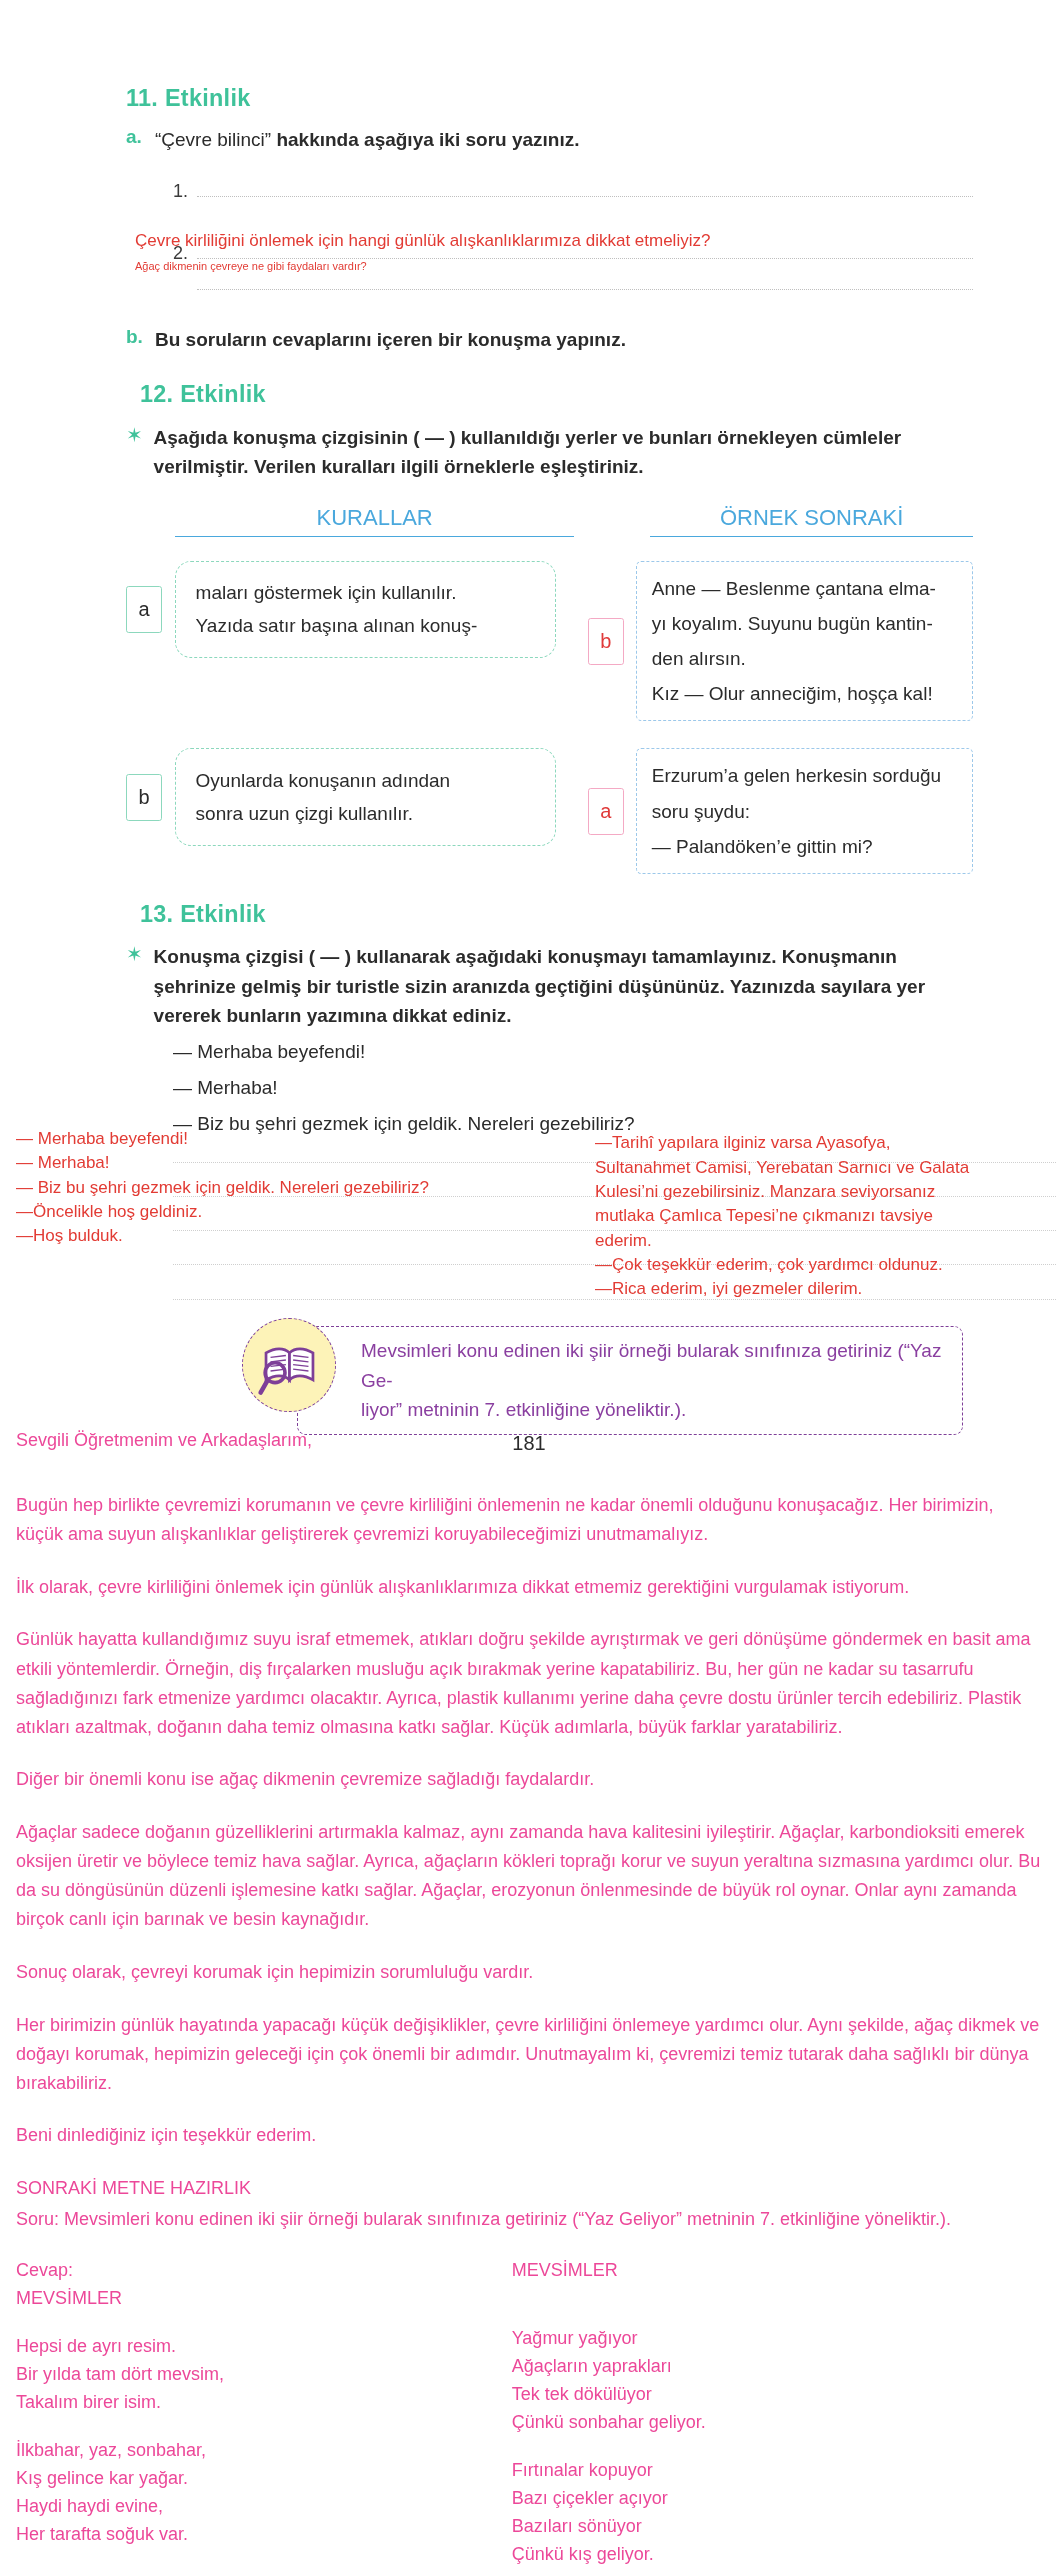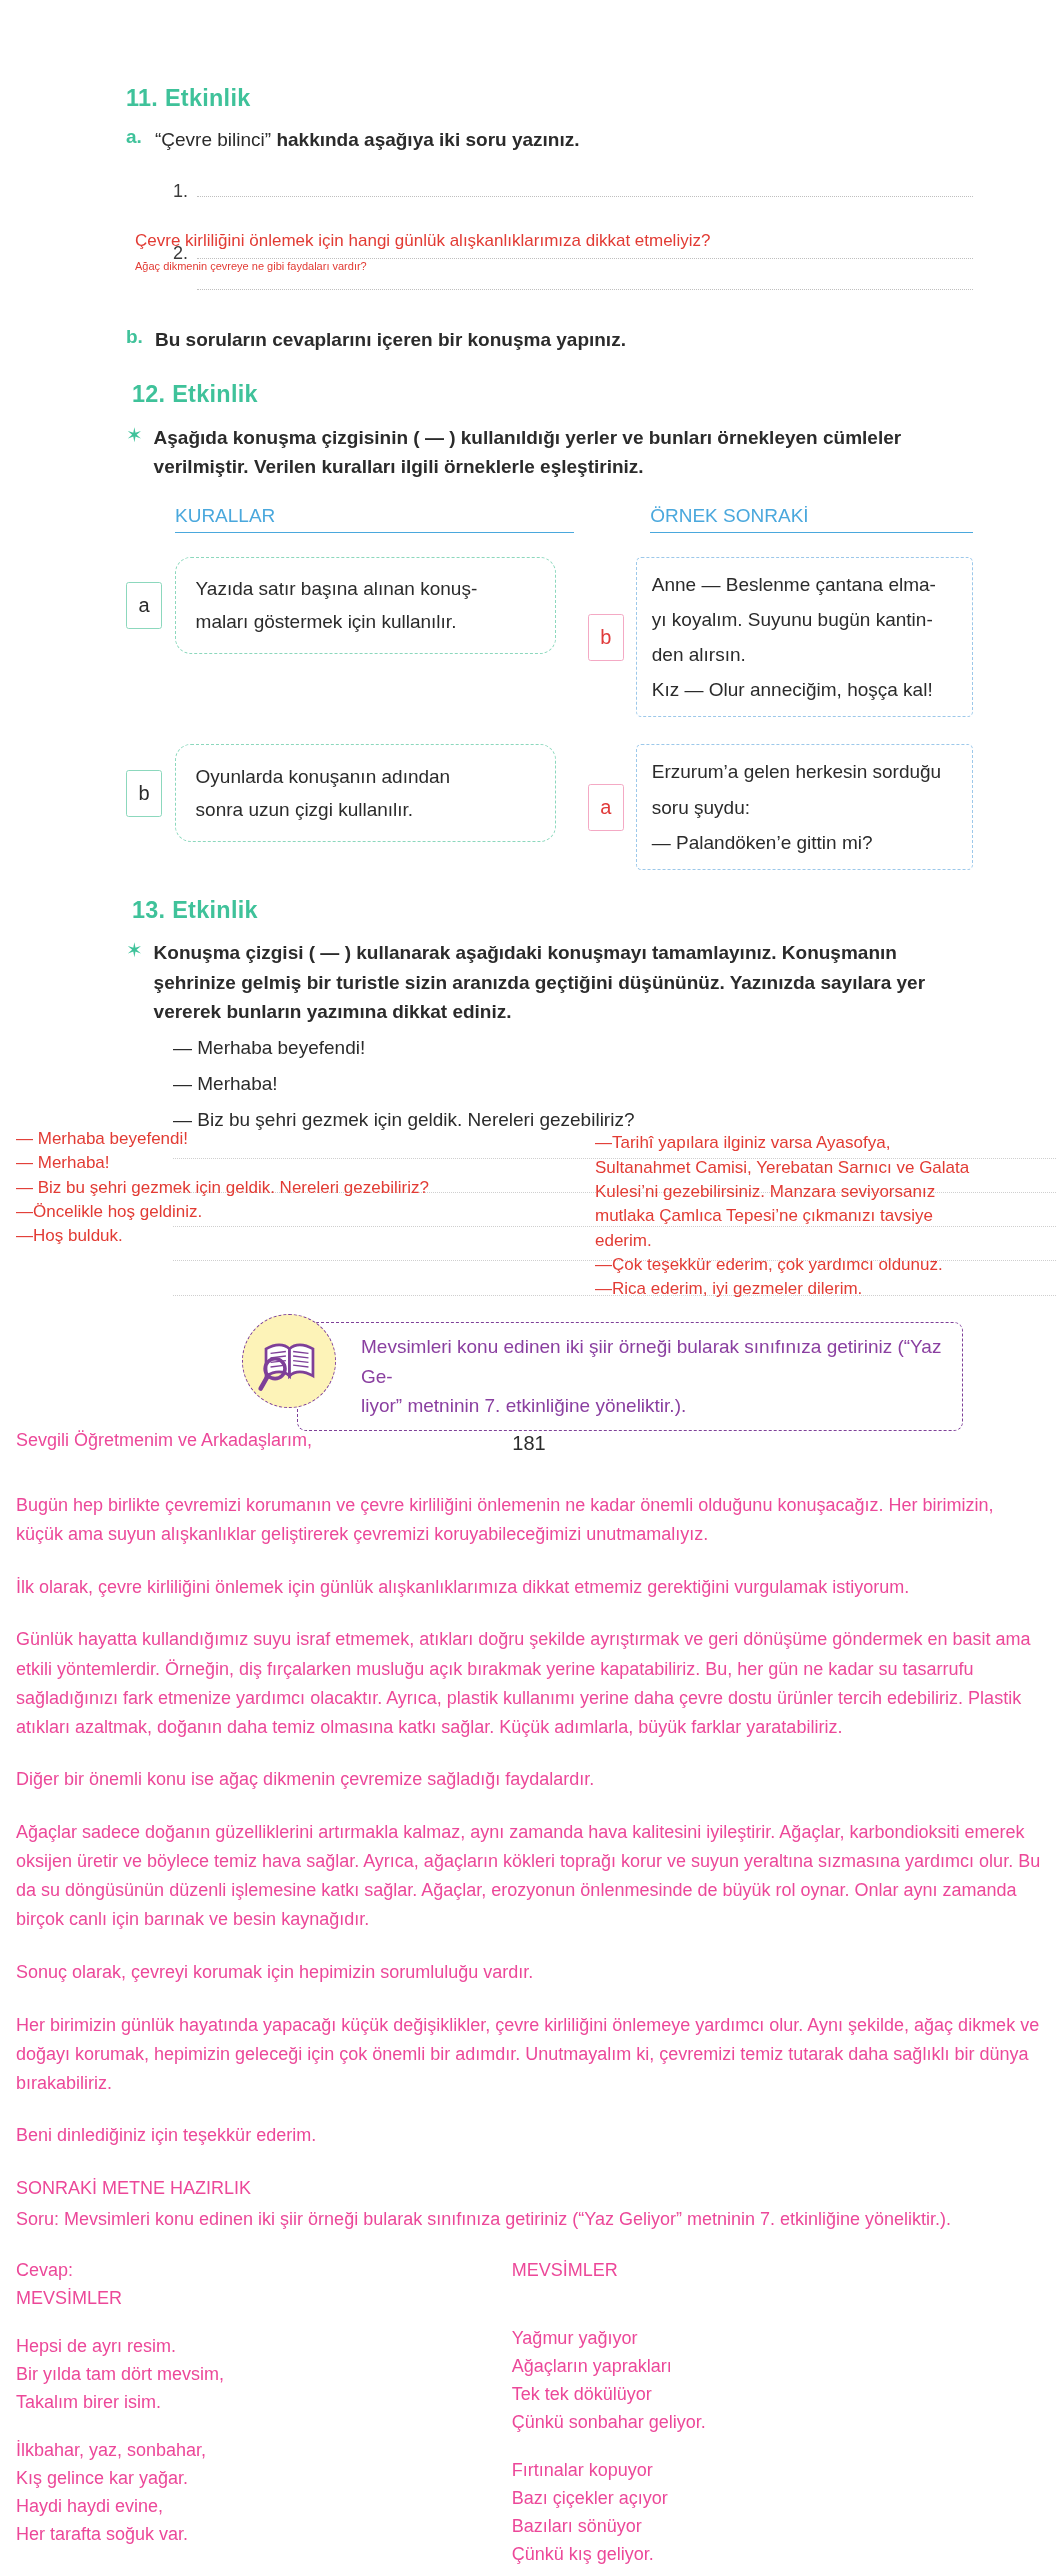--- a/index.html
+++ b/index.html
@@ -22,40 +22,40 @@
   
   .wb { padding: 85px 85px 0 126px; position: relative; }
 
   .act-title {
     color: #3fc29a;
     font-weight: bold;
     font-size: 23.4px;
     letter-spacing: 0.3px;
     margin: 0 0 14.4px 0;
   }
-  .act-title.indent { margin-left: 6px; }
+  .act-title.indent { margin-left: 14px; }
 
   .q-row { display:flex; align-items:flex-start; gap:9px; margin-bottom: 7.2px; }
   .q-letter { color:#3fc29a; font-weight:bold; font-size:19px; width:20px; flex:0 0 20px; }
   .q-text { font-size:19px; font-weight:bold; color:#2b2b2b; line-height:1.5; }
   .q-text .reg { font-weight:normal; }
 
   .numbered { margin: 16px 0 0 47px; position: relative; }
   .num-line { display:flex; align-items:flex-end; gap:3.6px; height:31px; }
   .num-lab { font-size:18px; color:#3b3b3b; width:20px; flex:0 0 20px; }
   .dotline { flex:1; border-bottom: 1.8px dotted #bfbfbf; height:0.9px; margin-bottom:4.5px; }
 
   .bullet-row { display:flex; gap:10.8px; align-items:flex-start; }
   .star { color:#3fc29a; font-size:20px; line-height:1.2; flex:0 0 16px; }
   .bold-instr { font-size:19px; font-weight:bold; line-height:1.55; color:#2b2b2b; }
 
   
   .match-wrap { margin-top: 23.4px; }
   .match-heads { display:flex; }
-  .mh { color:#4aa8dd; font-size:19px; text-align:left; padding-bottom:5.4px; }
+  .mh { color:#4aa8dd; font-size:22px; text-align:center; padding-bottom:5.4px; }
   .mh.left { width: 423px; margin-left: 49px; border-bottom:1.8px solid #4aa8dd; }
   .mh.right { width: 342px; margin-left: 76px; border-bottom:1.8px solid #4aa8dd; }
 
   .match-rows { margin-top: 23.4px; }
   .match-row { display:flex; align-items:flex-start; margin-bottom: 27px; }
   .col-left { width: 472px; display:flex; align-items:center; gap:0; }
   .col-right { width: 423px; display:flex; align-items:center; gap:0; margin-left: 32px;}
 
   .tag {
     width:36px; height:47px; border:1.8px solid #8cd8bd; border-radius:2.7px;
@@ -178,22 +178,22 @@
         <div class="mh right">ÖRNEK SONRAKİ</div>
       </div>
 
       <div class="match-rows">
 
         <div class="match-row">
           <div class="col-left">
             <div class="tag">a</div>
             <div class="tag-spacer"></div>
             <div class="rule-box">
+              <div>maları göstermek için kullanılır.</div>
               <div>Yazıda satır başına alınan konuş-</div>
-              <div>maları göstermek için kullanılır.</div>
             </div>
           </div>
           <div class="col-right">
             <div class="tag pink">b</div>
             <div class="tag-spacer"></div>
             <div class="ex-box">
               <div>Anne — Beslenme çantana elma-</div>
               <div>yı koyalım. Suyunu bugün kantin-</div>
               <div>den alırsın.</div>
               <div>Kız — Olur anneciğim, hoşça kal!</div>

